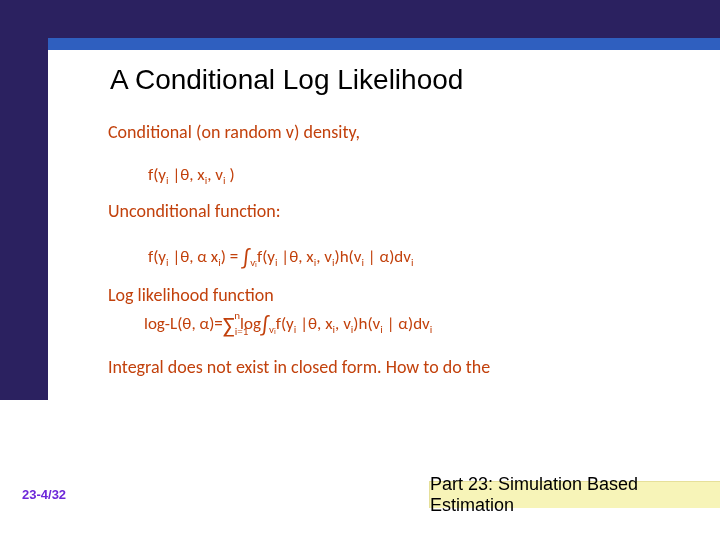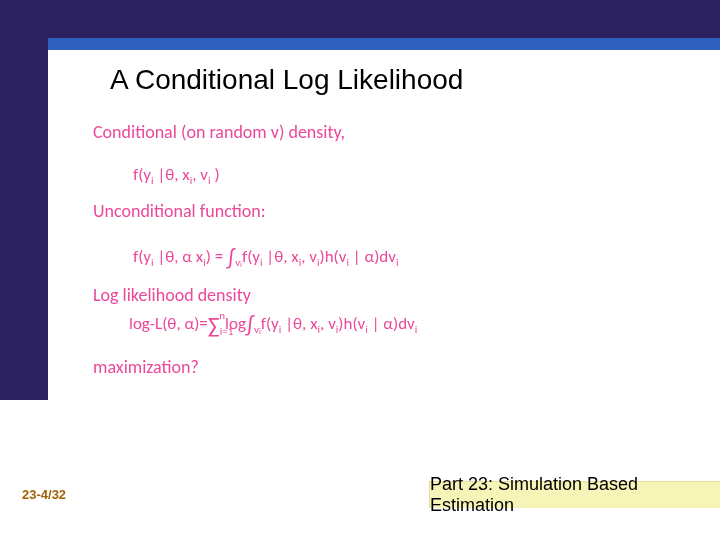--- a/index.html
+++ b/index.html
@@ -48,24 +48,24 @@
   .title {
     position: absolute;
     left: 110px;
     top: 64px;
     font-size: 28px;
     color: #000000;
     font-family: Arial, Helvetica, sans-serif;
   }
   .content {
     position: absolute;
-    left: 93px;
+    left: 108px;
     top: 120px;
     width: 560px;
-    color: #ec4899;
+    color: #c2410c;
     font-family: "Segoe UI", "Calibri", Arial, sans-serif;
     font-size: 18px;
     line-height: 1.35;
   }
   .content .group {
     margin-bottom: 10px;
   }
   .content .eq {
     margin: 20px 0 4px 40px;
     font-size: 17px;
@@ -104,21 +104,21 @@
     width: 720px;
     height: 26px;
     font-size: 13px;
     font-family: Arial, Helvetica, sans-serif;
   }
   .footer-left {
     position: absolute;
     left: 22px;
     bottom: 6px;
     font-weight: bold;
-    color: #a16207;
+    color: #6d28d9;
     text-align: center;
   }
   .footer-right-box {
     position: absolute;
     right: 0;
     bottom: 0;
     width: 290px;
     height: 26px;
     background: #f7f4b8;
     border-left: 1px solid #e6e09a;
@@ -150,28 +150,28 @@
     </div>
 
     <div class="group">
       <div>Unconditional function:</div>
       <div class="eq">
         <span>f(y</span><span class="sub">i</span><span> |θ, α  x</span><span class="sub">i</span><span>) = </span><span class="intg">∫</span><span class="sub"><span>v</span><span style="font-size:8px;vertical-align:-1px">i</span></span><span>f(y</span><span class="sub">i</span><span> |θ, x</span><span class="sub">i</span><span>, v</span><span class="sub">i</span><span>)h(v</span><span class="sub">i</span><span> | α)dv</span><span class="sub">i</span>
       </div>
     </div>
 
     <div class="group">
-      <div>Log likelihood density</div>
+      <div>Log likelihood function</div>
       <div class="eq-long">
         <span>log-L(θ, α)=</span><span class="sum">∑</span><span class="subsum">i=1</span><span class="supsum">n</span><span>log</span><span class="intg">∫</span><span class="sub"><span>v</span><span style="font-size:8px;vertical-align:-1px">i</span></span><span>f(y</span><span class="sub">i</span><span> |θ, x</span><span class="sub">i</span><span>, v</span><span class="sub">i</span><span>)h(v</span><span class="sub">i</span><span> | α)dv</span><span class="sub">i</span>
       </div>
     </div>
 
     <div class="group" style="margin-top:14px">
-      <div>maximization?</div>
+      <div>Integral does not exist in closed form.  How to do the</div>
     </div>
 
   </div>
 
   <div class="footer">
     <div class="footer-left">23-4/32</div>
     <div class="footer-right-box">
       <span>Part 23: Simulation Based Estimation</span>
     </div>
   </div>

